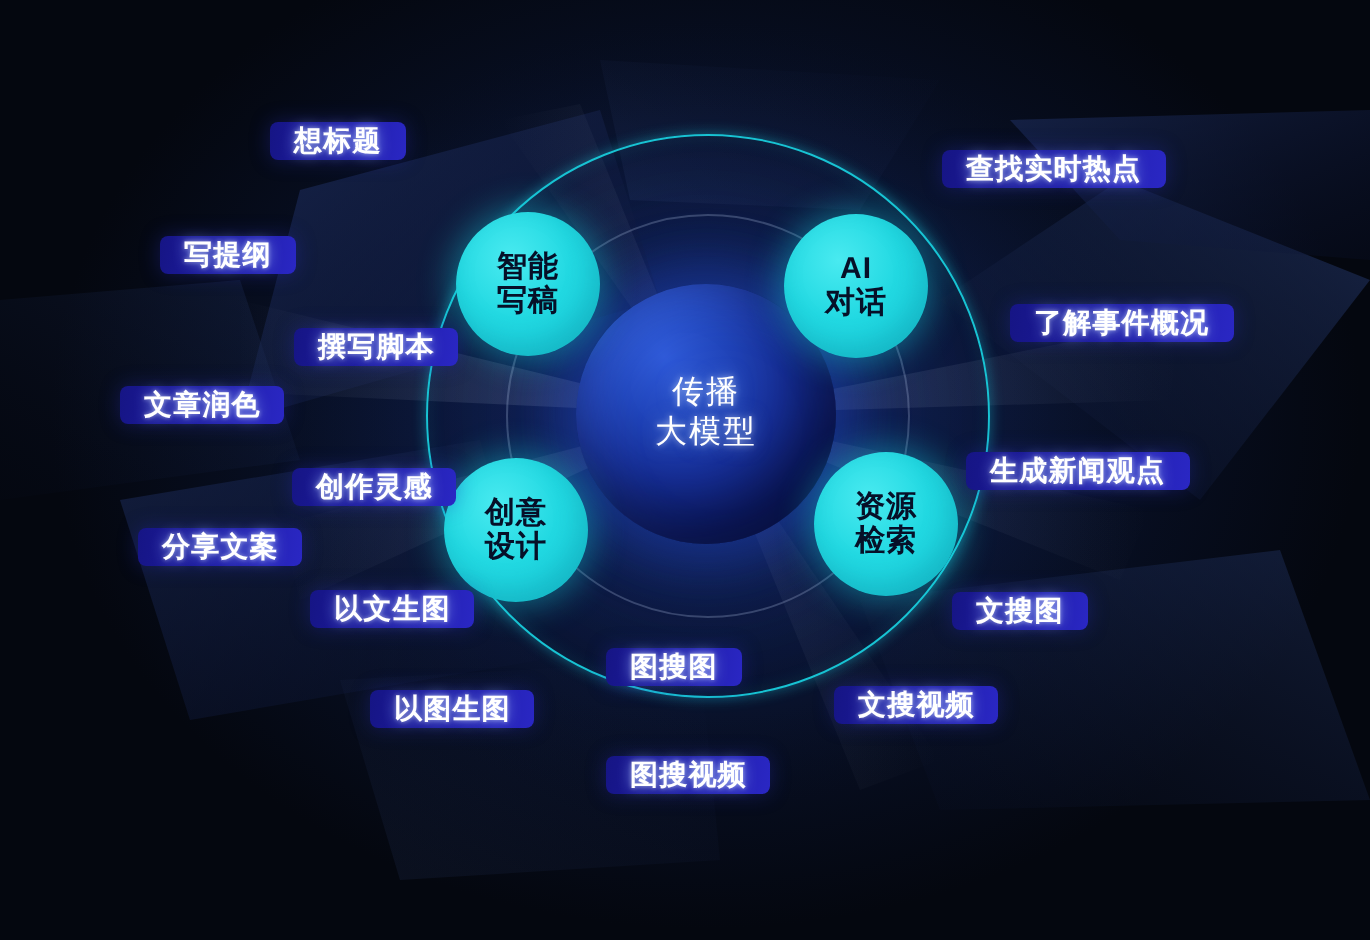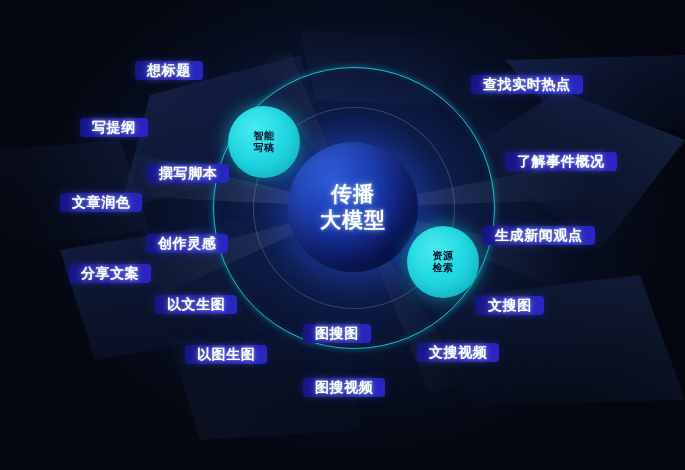--- a/index.html
+++ b/index.html
@@ -62,22 +62,22 @@
       0 0 60px 22px rgba(22,48,150,.22),
       inset -10px -14px 30px rgba(4,8,40,.65),
       inset 8px 8px 24px rgba(90,140,255,.22);
     display: flex;
     align-items: center;
     justify-content: center;
   }
   .core-label {
     text-align: center;
     color: #ffffff;
-    font-size: 21px;
-    font-weight: bold;
+    font-size: 16px;
+    font-weight: normal;
     line-height: 1.22;
     letter-spacing: 1px;
     text-shadow: 0 0 9px rgba(120,170,255,.75), 0 0 3px rgba(255,255,255,.6);
     white-space: pre-line;
   }
 
   
   .node {
     position: absolute;
     width: 72px;
@@ -85,21 +85,21 @@
     border-radius: 50%;
     background: radial-gradient(circle at 38% 32%, #49eaf0 0%, #22d9e2 45%, #14c7d6 100%);
     box-shadow: 0 0 16px 3px rgba(25,215,230,.40), inset -4px -6px 12px rgba(10,120,140,.25);
     display: flex;
     align-items: center;
     justify-content: center;
   }
   .node-label {
     text-align: center;
     color: #061028;
-    font-size: 10px;
+    font-size: 15px;
     font-weight: bold;
     line-height: 1.16;
     letter-spacing: .5px;
     white-space: pre-line;
   }
   #node-0 { left: 228px; top: 106px; }
   #node-1 { left: 392px; top: 107px; }
   #node-2 { left: 222px; top: 229px; }
   #node-3 { left: 407px; top: 226px; }
 
@@ -179,20 +179,28 @@
   <div class="ring-inner"></div>
 
   <div class="core">
     <div class="core-label">传播
 大模型</div>
   </div>
 
   <div class="node" id="node-0">
     <div class="node-label">智能
 写稿</div>
+  </div>
+  <div class="node" id="node-1">
+    <div class="node-label">AI
+对话</div>
+  </div>
+  <div class="node" id="node-2">
+    <div class="node-label">创意
+设计</div>
   </div>
   <div class="node" id="node-3">
     <div class="node-label">资源
 检索</div>
   </div>
 
   <div id="badge-layer">
       <div class="badge" style="left: 135px; top: 61px;">想标题</div>
       <div class="badge" style="left: 471px; top: 75px; text-align: right;">查找实时热点</div>
       <div class="badge" style="left: 80px; top: 118px;">写提纲</div>

